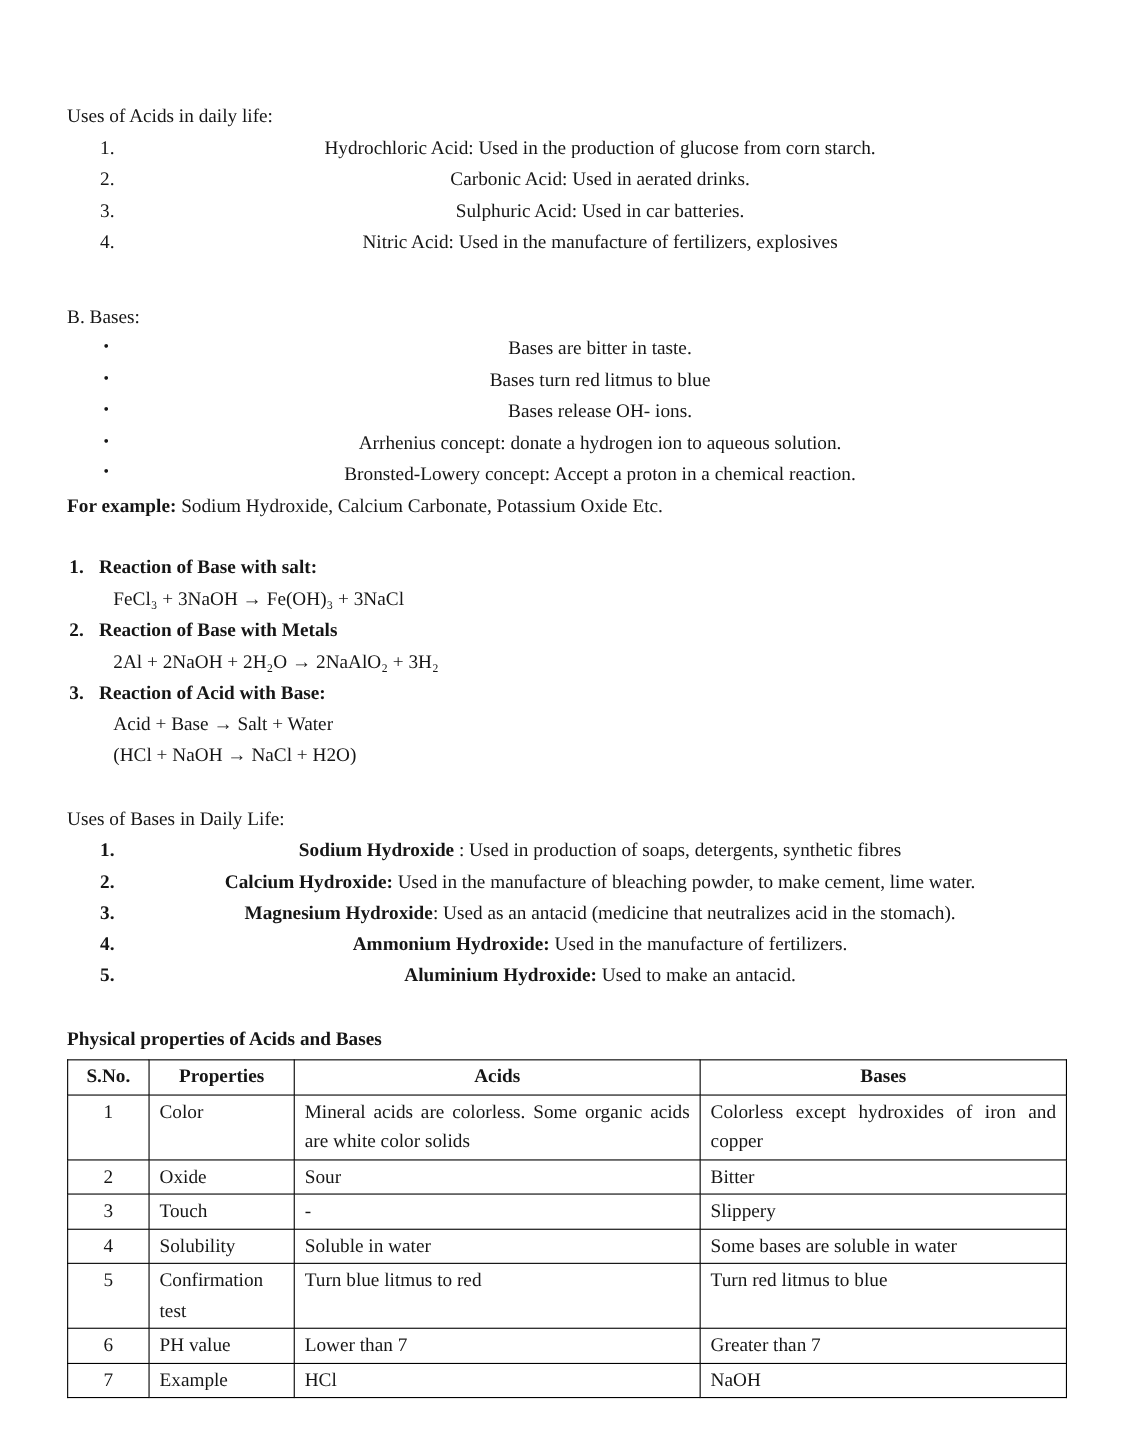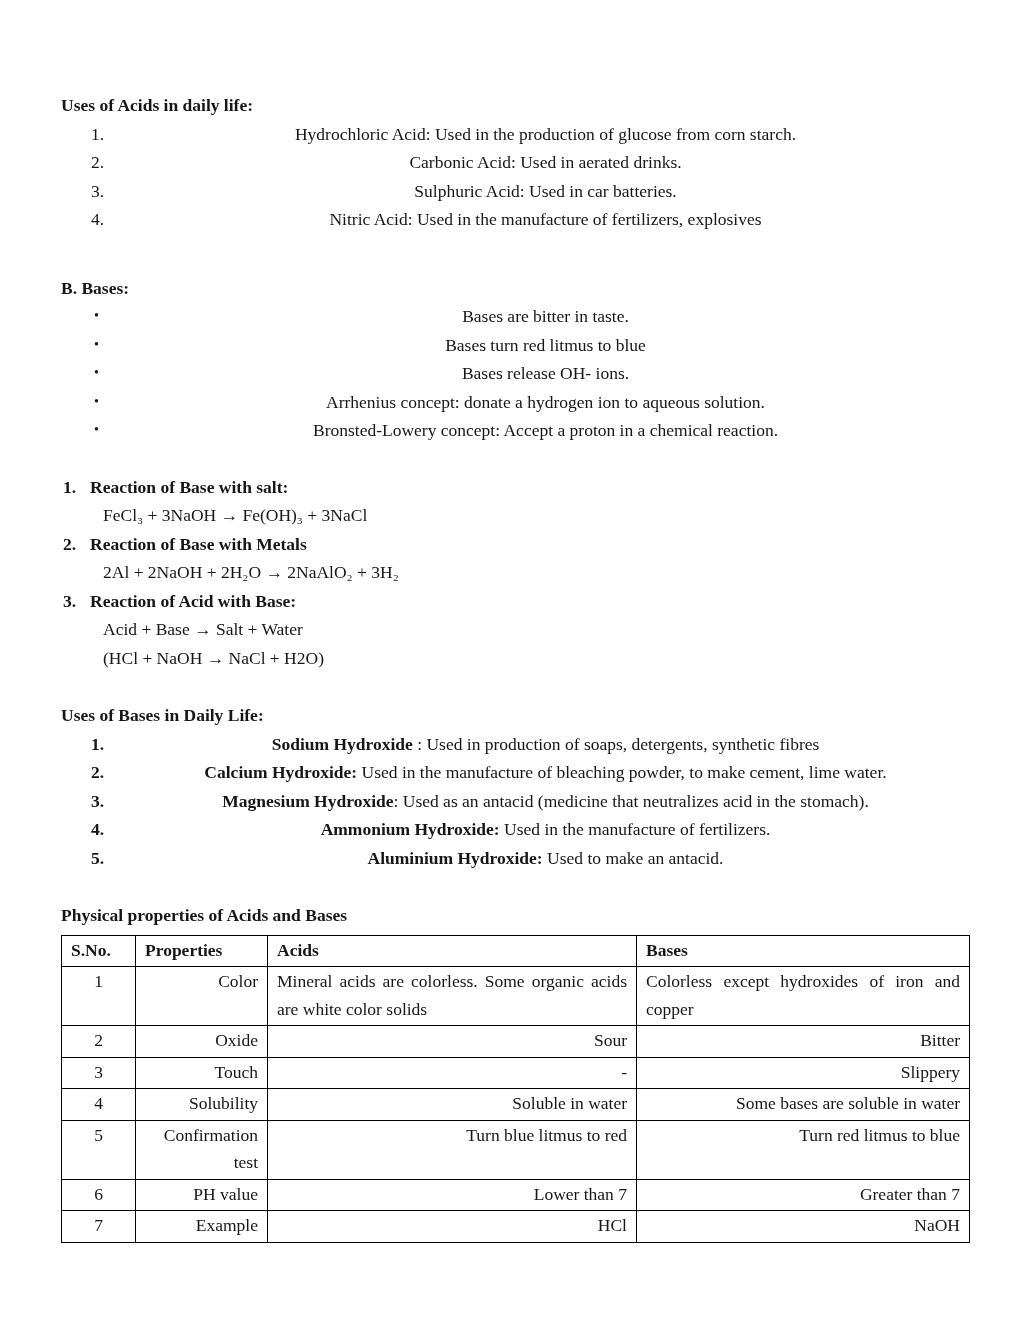--- a/index.html
+++ b/index.html
@@ -12,42 +12,41 @@
   }
   .page {
     width:1020px;
     min-height:1320px;
     padding:91px 50px 40px 61px;
     font-size:17.5px;
     line-height:28.5px;
   }
   .b { font-weight:bold; }
   .sec { margin-bottom:29px; }
-  .heading { font-weight:bold; }
+  .heading { font-weight:normal; }
   
   .li { display:flex; }
   .li .marker { flex:0 0 30px; margin-left:30px; }
   .li.bullet .marker { flex:0 0 27px; margin-left:33px; font-size:14px; line-height:28.5px; }
   .li .txt { flex:1 1 auto;text-align:center; }
   
   .chem-title { display:flex; font-weight:bold; }
   .chem-title .marker { flex:0 0 27px; margin-left:2px; }
   .chem-line { margin-left:42px; }
   
   .tbl-title { font-weight:bold; margin-bottom:5px; }
   table { border-collapse:collapse; width:908px; table-layout:fixed; }
   th, td {
     border:1.5px solid #000;
     padding:1px 9px 2px 9px;
     vertical-align:top;
     font-size:17.5px;
     line-height:27.5px;
-    text-align:right;
   }
-  th { font-weight:bold; text-align:left; }
+  th { font-weight:bold; text-align:center; }
   col.c-sno { width:74px; }
   col.c-prop { width:132px; }
   col.c-acid { width:369px; }
   col.c-base { width:333px; }
   td.center { text-align:center; }
   td.just { text-align:justify; }
 </style>
 </head>
 <body>
 
@@ -88,20 +87,21 @@
       <span class="txt">Bases release OH- ions.</span>
     </div>
     <div class="li bullet">
       <span class="marker">•</span>
       <span class="txt">Arrhenius concept: donate a hydrogen ion to aqueous solution.</span>
     </div>
     <div class="li bullet">
       <span class="marker">•</span>
       <span class="txt">Bronsted-Lowery concept: Accept a proton in a chemical reaction.</span>
     </div>
+    <div><span class="b">For example:</span><span> Sodium Hydroxide, Calcium Carbonate, Potassium Oxide Etc.</span></div>
   </div>
 
   <div class="sec">
 
     <div>
       <div class="chem-title">
         <span class="marker">1.</span>
         <span>Reaction of Base with salt:</span>
       </div>
       <div class="chem-line">FeCl₃ + 3NaOH →  Fe(OH)₃ + 3NaCl</div>

